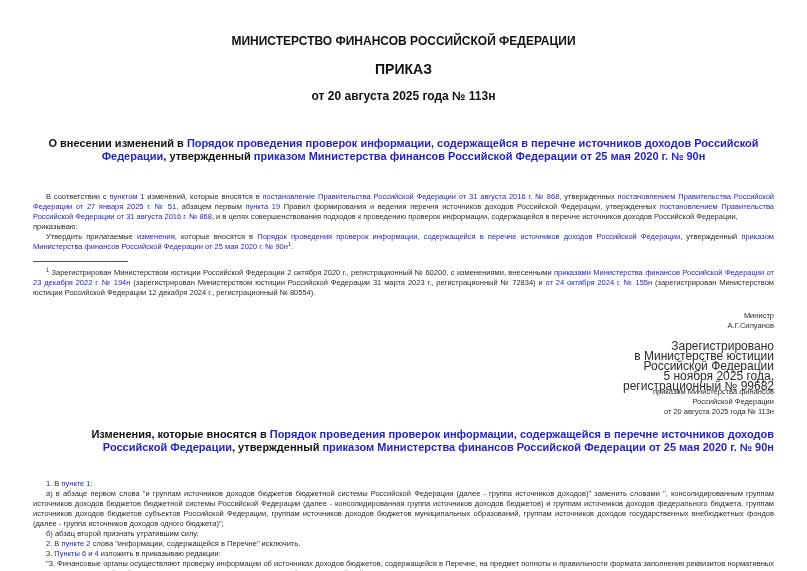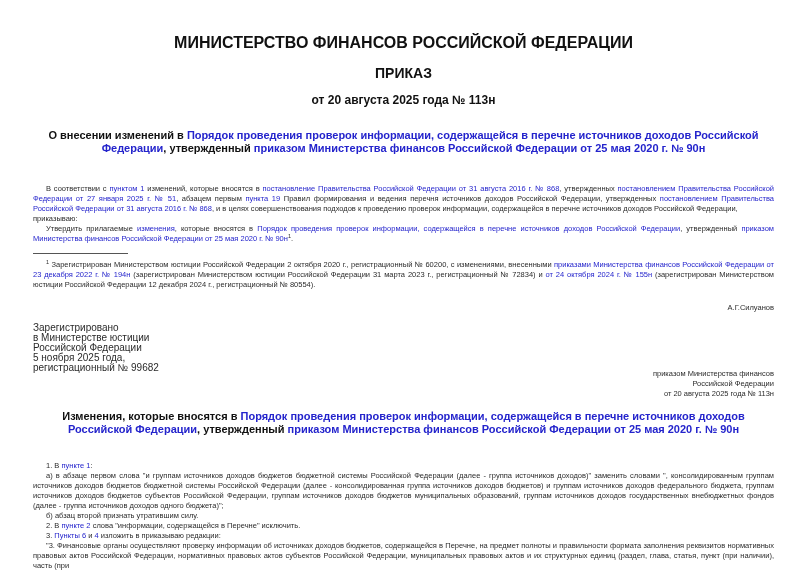--- a/index.html
+++ b/index.html
@@ -5,27 +5,27 @@
   html, body { margin: 0; padding: 0; background: #ffffff; }
   body {
     width: 807px; height: 571px; overflow: hidden;
     font-family: "Liberation Sans", sans-serif;
     color: #222222;
   }
   .page { padding: 34px 33px 0 33px; width: 741px; }
 
   
   .doc-header { text-align: center; font-weight: bold; color: #111; }
-  .ministry { font-size: 16px; margin: 0 0 13px 0; }
+  .ministry { font-size: 12px; margin: 0 0 13px 0; }
   .doc-type { font-size: 14px; margin: 0 0 12px 0; }
   .doc-date { font-size: 12px; margin: 0; }
 
   
   .doc-title {
-    margin-top: 22px;
+    margin-top: 34px;
     text-align: center; font-weight: bold;
     font-size: 11px; line-height: 13px; color: #111;
   }
 
   
   .bodytext { margin-top: 29px; }
   .para {
     font-size: 7.5px; line-height: 10px;
     text-align: justify; text-indent: 13px; margin: 0;
     color: #2b2b2b;
@@ -36,26 +36,26 @@
 
   .footnote-rule {
     border: 0; border-top: 1px solid #555;
     width: 95px; margin: 9px 0 6px 0; height: 0;
   }
 
   
   .signature { margin-top: 13px; text-align: right; font-size: 7.5px; line-height: 10px; color: #2b2b2b; }
 
   
-  .registered { margin-top: 10px; font-size: 10px; line-height: 10px; text-align: left; color: #2b2b2b; }
+  .registered { margin-top: 10px; font-size: 12px; line-height: 10px; text-align: right; color: #2b2b2b; }
   .approved { margin-top: -4px; font-size: 7.5px; line-height: 10px; text-align: right; color: #2b2b2b; }
 
   
   .changes-heading {
-    margin-top: 11px; text-align: center; font-weight: bold;
+    margin-top: 11px; text-align: right; font-weight: bold;
     font-size: 11px; line-height: 13px; color: #111;
   }
   .changes-body { margin-top: 25px; }
 </style>
 </head>
 <body>
 
 <div class="page">
 
   <div class="doc-header">
@@ -68,20 +68,21 @@
 
   <div class="bodytext">
     <p class="para"><span>В соответствии с </span><span class="lnk">пунктом 1</span><span> изменений, которые вносятся в </span><span class="lnk">постановление Правительства Российской Федерации от 31 августа 2016 г. № 868</span><span>, утвержденных </span><span class="lnk">постановлением Правительства Российской Федерации от 27 января 2025 г. № 51</span><span>, абзацем первым </span><span class="lnk">пункта 19</span><span> Правил формирования и ведения перечня источников доходов Российской Федерации, утвержденных </span><span class="lnk">постановлением Правительства Российской Федерации от 31 августа 2016 г. № 868</span><span>, и в целях совершенствования подходов к проведению проверок информации, содержащейся в перечне источников доходов Российской Федерации,</span></p>
     <p class="para noindent">приказываю:</p>
     <p class="para"><span>Утвердить прилагаемые </span><span class="lnk">изменения</span><span>, которые вносятся в </span><span class="lnk">Порядок проведения проверок информации, содержащейся в перечне источников доходов Российской Федерации</span><span>, утвержденный </span><span class="lnk">приказом Министерства финансов Российской Федерации от 25 мая 2020 г. № 90н</span><sup>1</sup><span>.</span></p>
 
     <div class="footnote-rule"></div>
     <p class="para"><sup>1</sup><span> Зарегистрирован Министерством юстиции Российской Федерации 2 октября 2020 г., регистрационный № 60200, с изменениями, внесенными </span><span class="lnk">приказами Министерства финансов Российской Федерации от 23 декабря 2022 г. № 194н</span><span> (зарегистрирован Министерством юстиции Российской Федерации 31 марта 2023 г., регистрационный № 72834) и </span><span class="lnk">от 24 октября 2024 г. № 155н</span><span> (зарегистрирован Министерством юстиции Российской Федерации 12 декабря 2024 г., регистрационный № 80554).</span></p>
 
     <div class="signature">
+      <div>Министр</div>
       <div>А.Г.Силуанов</div>
     </div>
 
     <div class="registered">
       <div>Зарегистрировано</div>
       <div>в Министерстве юстиции</div>
       <div>Российской Федерации</div>
       <div>5 ноября 2025 года,</div>
       <div>регистрационный № 99682</div>
     </div>

